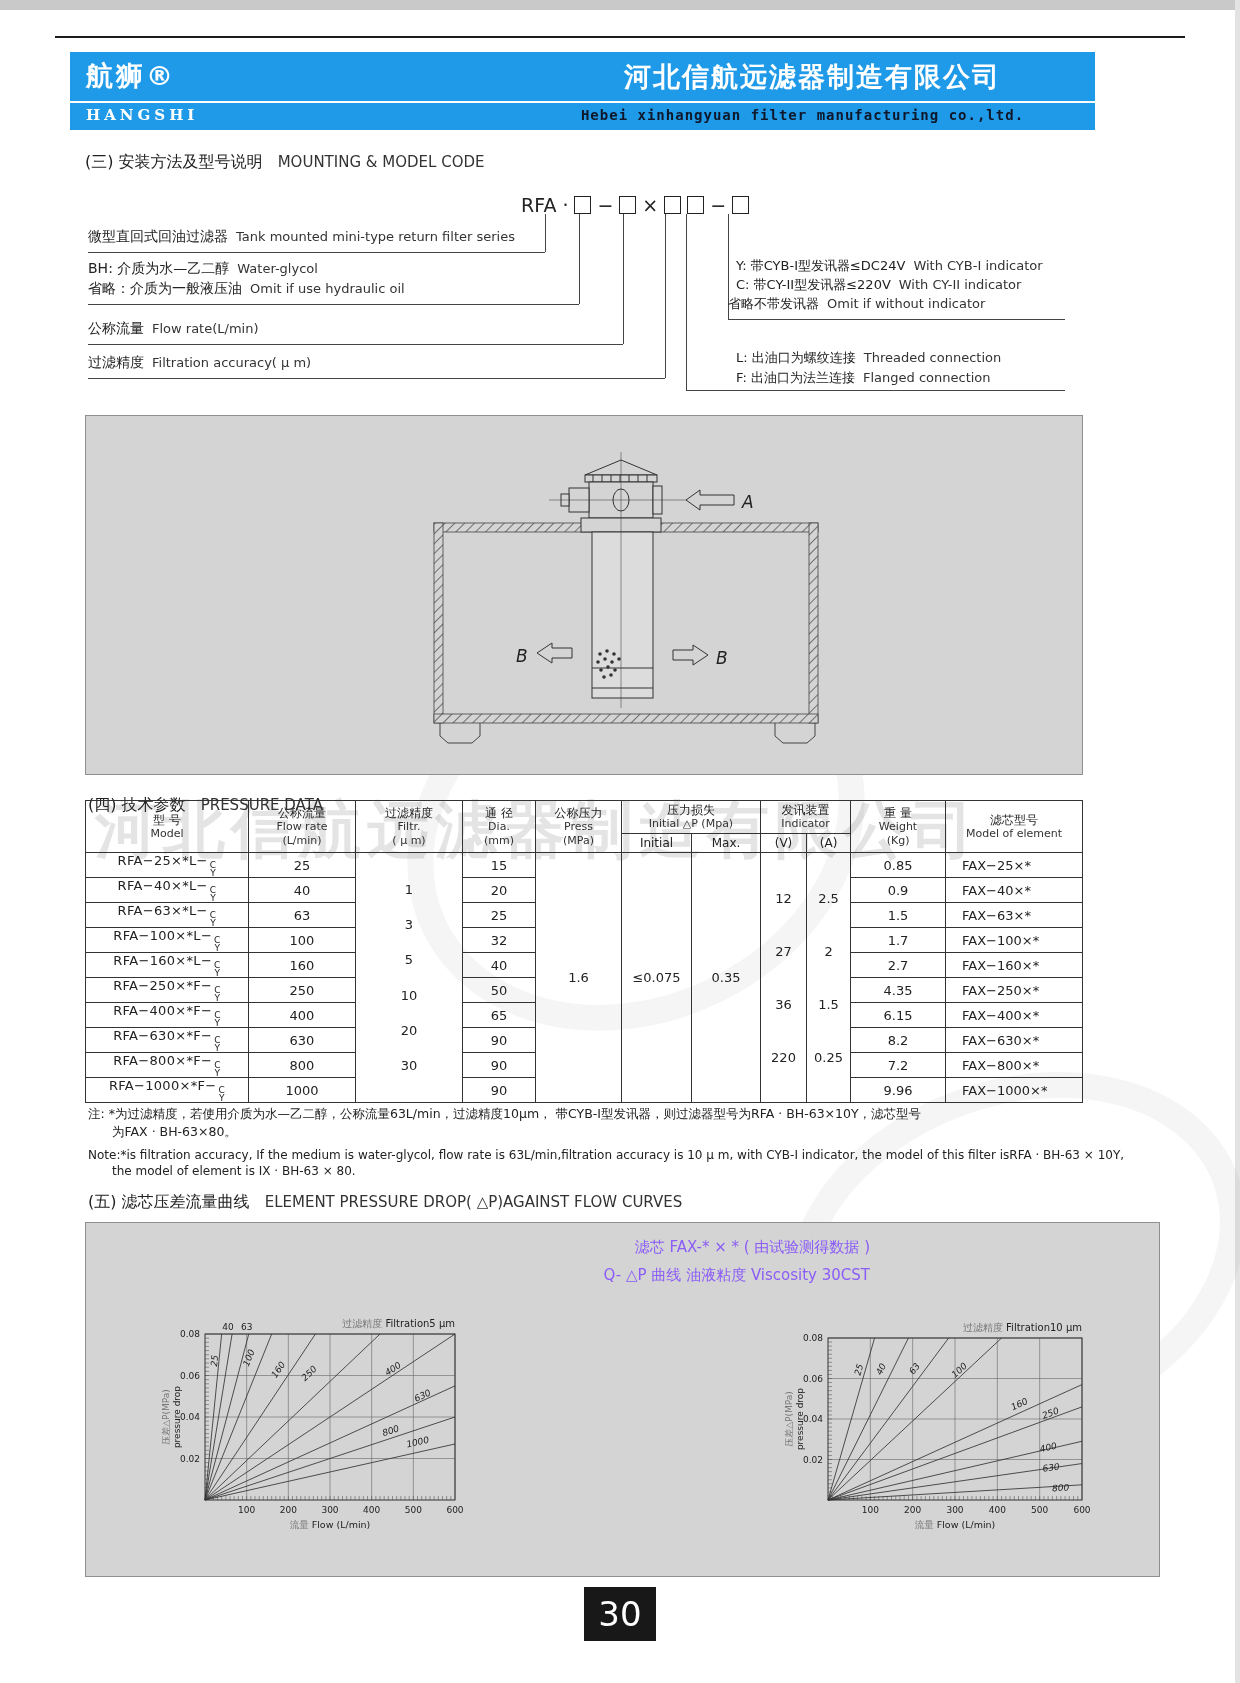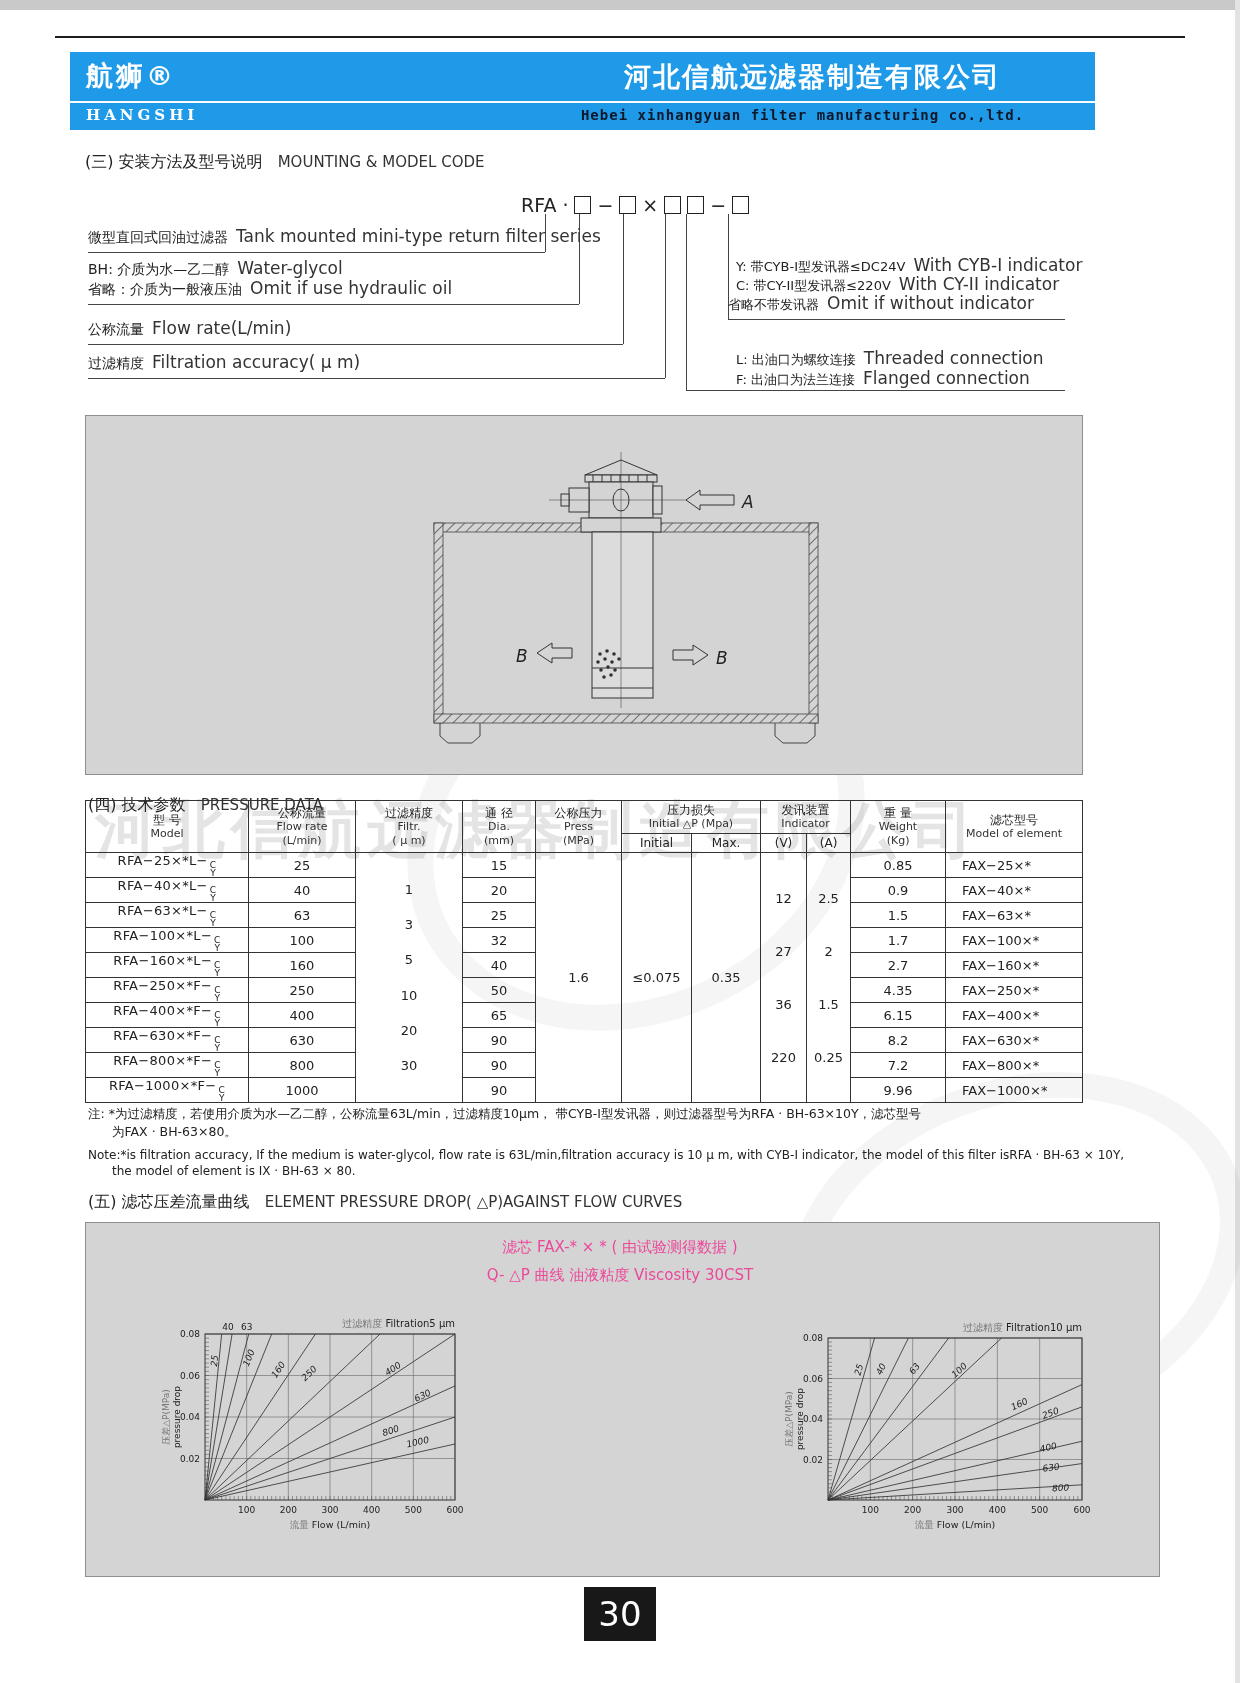--- a/index.html
+++ b/index.html
@@ -20,42 +20,42 @@
               font-family:"DejaVu Sans Mono","Liberation Mono",monospace;letter-spacing:1px;}
   
   .sec-head{font-size:16px;color:#222;white-space:nowrap;}
   .sec-head .en{font-size:15px;color:#333;margin-left:10px;}
   
   .code{font-size:19px;color:#222;white-space:nowrap;}
   .code span{margin:0 3px;vertical-align:middle;}
   .mbox{display:inline-block;width:15px;height:16px;border:1.5px solid #222;background:#fff;}
   .vline{width:1px;background:#444;}
   .mc-row{border-bottom:1px solid #444;font-size:14px;color:#222;}
-  .mc-row .en{font-size:17px;color:#333;margin-left:8px;text-align:right;}
+  .mc-row .en{font-size:13px;color:#333;margin-left:8px;text-align:right;}
   .mc-line{height:20px;line-height:20px;white-space:nowrap;}
   
   .panel{background:#d4d4d4;border:1px solid #8f8f8f;box-sizing:border-box;}
   
   .watermark{left:95px;top:788px;font-size:62px;font-weight:bold;letter-spacing:6px;color:rgba(90,90,90,0.16);
              white-space:nowrap;z-index:0;}
   .swoosh{border:26px solid rgba(120,120,120,0.07);border-radius:50%;}
   
   table.spec{border-collapse:collapse;table-layout:fixed;width:997px;background:transparent;position:relative;z-index:1;}
   table.spec th,table.spec td{border:1px solid #333;text-align:center;color:#222;overflow:hidden;}
   table.spec thead th{font-weight:normal;font-size:12px;line-height:14px;padding:2px 0;}
   table.spec thead .en{font-size:11px;color:#333;}
   table.spec thead .unit{font-size:11px;color:#333;}
   table.spec tbody td{font-size:13px;height:20px;padding:0;}
   .model-cell{font-size:12.5px;letter-spacing:0.3px;}
   .element-cell{text-align:left !important;padding-left:16px !important;font-size:12.5px;}
   .cy{display:inline-flex;flex-direction:column;font-size:9px;line-height:8px;margin-left:2px;vertical-align:-3px;text-align:center;}
   .vstack{display:flex;flex-direction:column;justify-content:space-around;height:212px;}
   .note{font-size:12.5px;color:#222;white-space:nowrap;}
   .note-en{font-size:12px;color:#222;white-space:nowrap;}
-  .chart-title{font-size:15px;color:#ec4899;text-align:center;white-space:nowrap;}
+  .chart-title{font-size:15px;color:#8b5cf6;text-align:right;white-space:nowrap;}
   .pageno{left:584px;top:1587px;width:72px;height:54px;background:#181818;color:#fff;
           font-size:34px;display:flex;align-items:center;justify-content:center;}
 </style>
 </head>
 <body>
 
 <div class="page">
 
   <div class="abs scan-top"></div>
   <div class="abs scan-right"></div>

